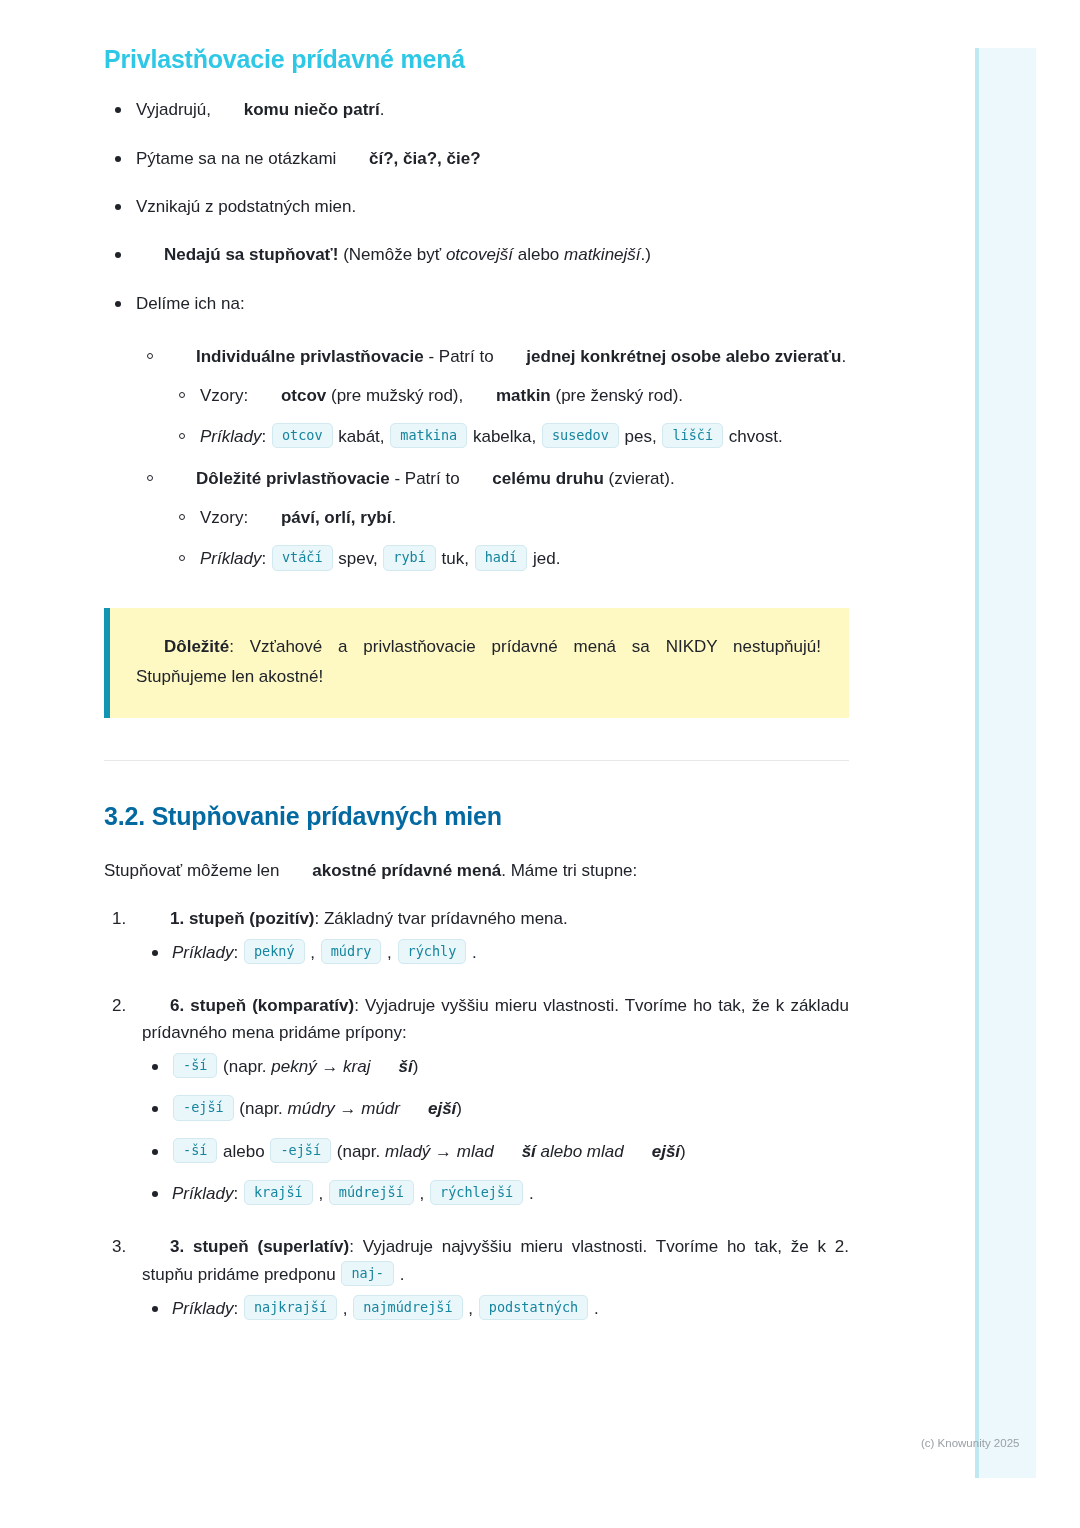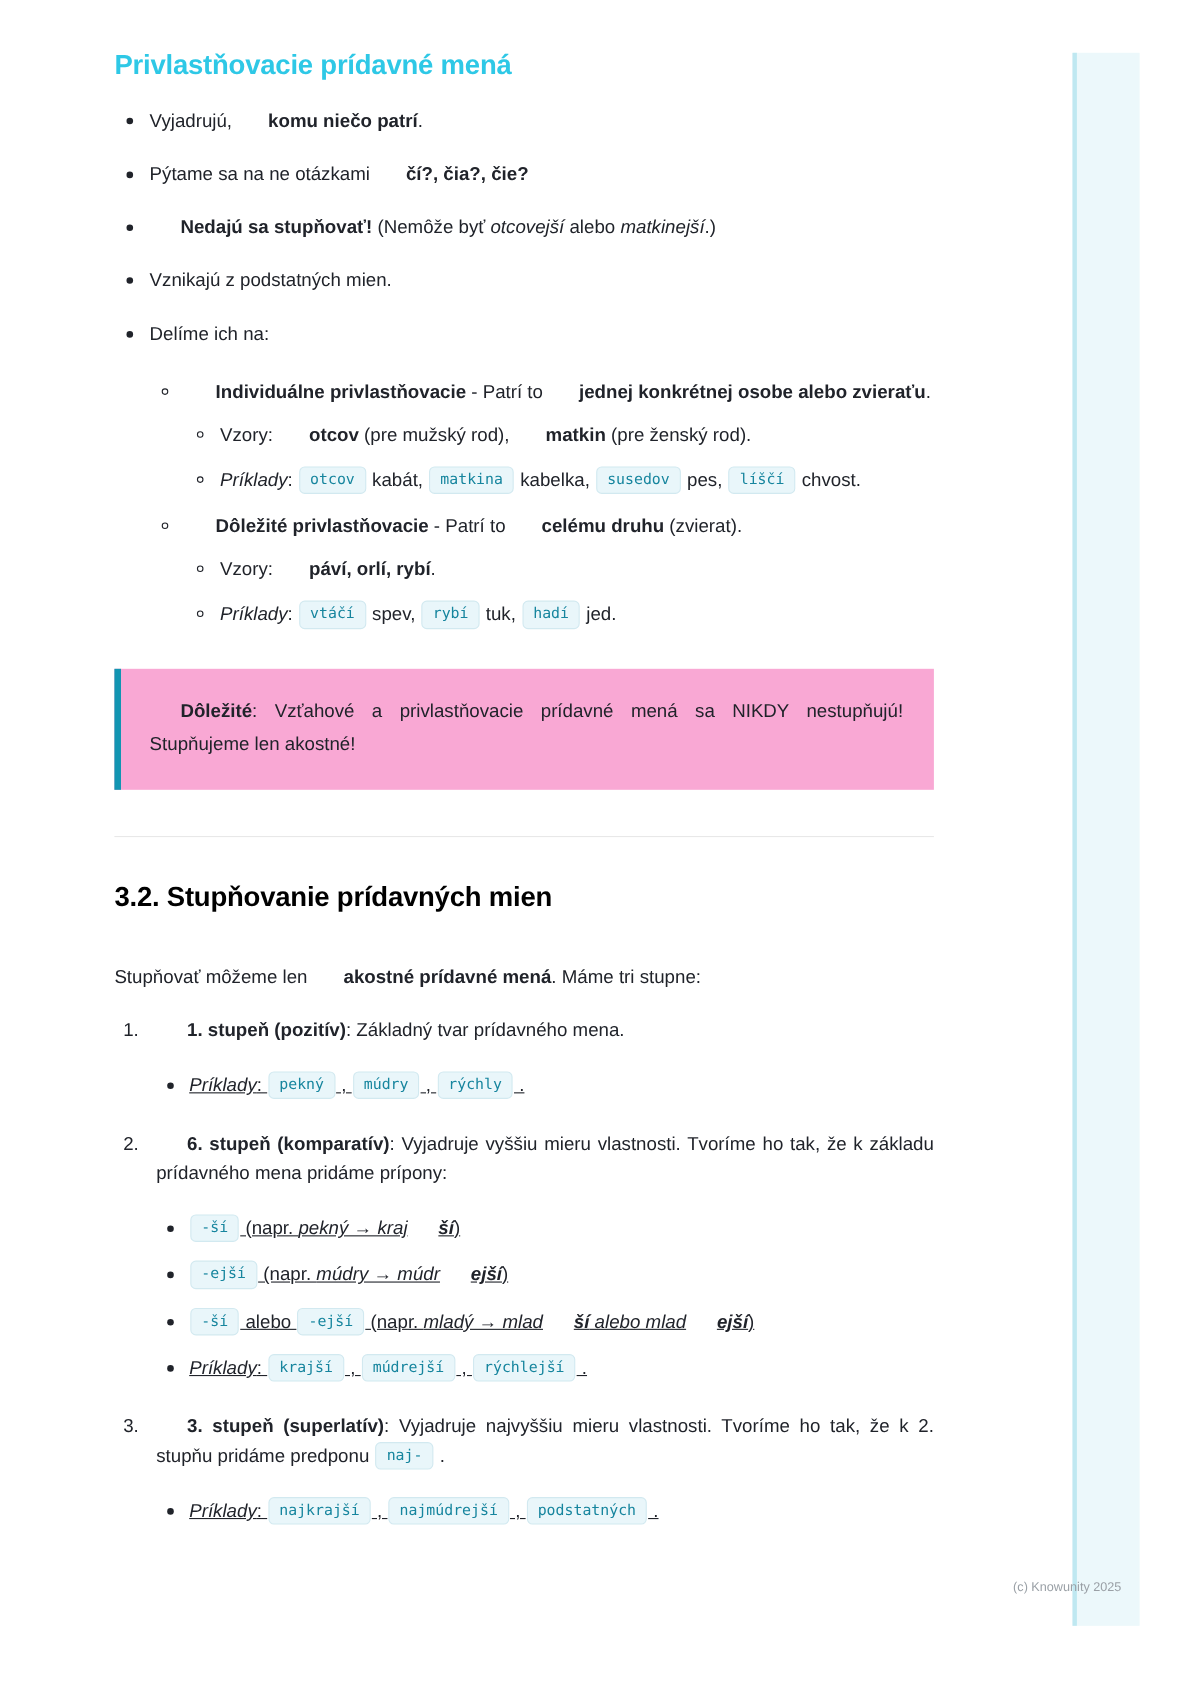--- a/index.html
+++ b/index.html
@@ -39,23 +39,23 @@
     font-size: 25px;
     font-weight: bold;
     color: #2ec8e6;
     letter-spacing: -0.2px;
     margin: 0 0 22px 0;
     line-height: 1.25;
   }
   h2.section-title {
     font-size: 25px;
     font-weight: bold;
-    color: #000000;
+    color: #0369a1;
     letter-spacing: -0.2px;
-    margin: 0 0 44px 0;
+    margin: 0 0 26px 0;
     line-height: 1.25;
   }
 
   p.para {
     font-size: 17px;
     line-height: 1.55;
     margin: 0 0 22px 0;
   }
 
   ul.lvl1, ul.lvl2, ul.lvl3, ul.blist {
@@ -143,22 +143,21 @@
   ol.olist > li::before {
     content: counter(olc) ".";
     position: absolute;
     left: 8px;
     top: 0;
     font-size: 17px;
   }
   ol.olist li .just { text-align: justify; }
 
   ul.blist {
-    margin-top: 20px;
-    text-decoration: underline;
+    margin-top: 4px;
   }
   ul.blist > li {
     position: relative;
     padding-left: 30px;
     font-size: 17px;
     line-height: 1.9;
     margin-bottom: 10px;
   }
   ul.blist > li::before {
     content: "";
@@ -184,21 +183,21 @@
     border: 1px solid #d2e9f0;
     border-radius: 5px;
     padding: 3px 9px 4px 9px;
     line-height: 1.2;
     vertical-align: 2px;
     margin: 0 1px;
   }
 
   
   .callout {
-    background: #f9a8d4;
+    background: #fef9c3;
     border-left: 6px solid #1295b2;
     padding: 24px 28px 26px 26px;
     margin: 34px 0 0 0;
     box-sizing: border-box;
   }
   .callout p {
     margin: 0;
     font-size: 17px;
     line-height: 1.75;
     text-align: justify;
@@ -231,25 +230,25 @@
   <ul class="lvl1">
 
     <li>
       <span>Vyjadrujú, </span><b>komu niečo patrí</b><span>.</span>
     </li>
 
     <li>
       <span>Pýtame sa na ne otázkami </span><b>čí?, čia?, čie?</b>
     </li>
 
+    <li>Vznikajú z podstatných mien.</li>
+
     <li>
       <b>Nedajú sa stupňovať!</b><span> (Nemôže byť </span><i>otcovejší</i><span> alebo </span><i>matkinejší</i><span>.)</span>
     </li>
-
-    <li>Vznikajú z podstatných mien.</li>
 
     <li>
       <span>Delíme ich na:</span>
 
       <ul class="lvl2">
 
         <li>
           <b>Individuálne privlastňovacie</b><span> - Patrí to </span><b>jednej konkrétnej osobe alebo zvieraťu</b><span>.</span>
 
           <ul class="lvl3">

